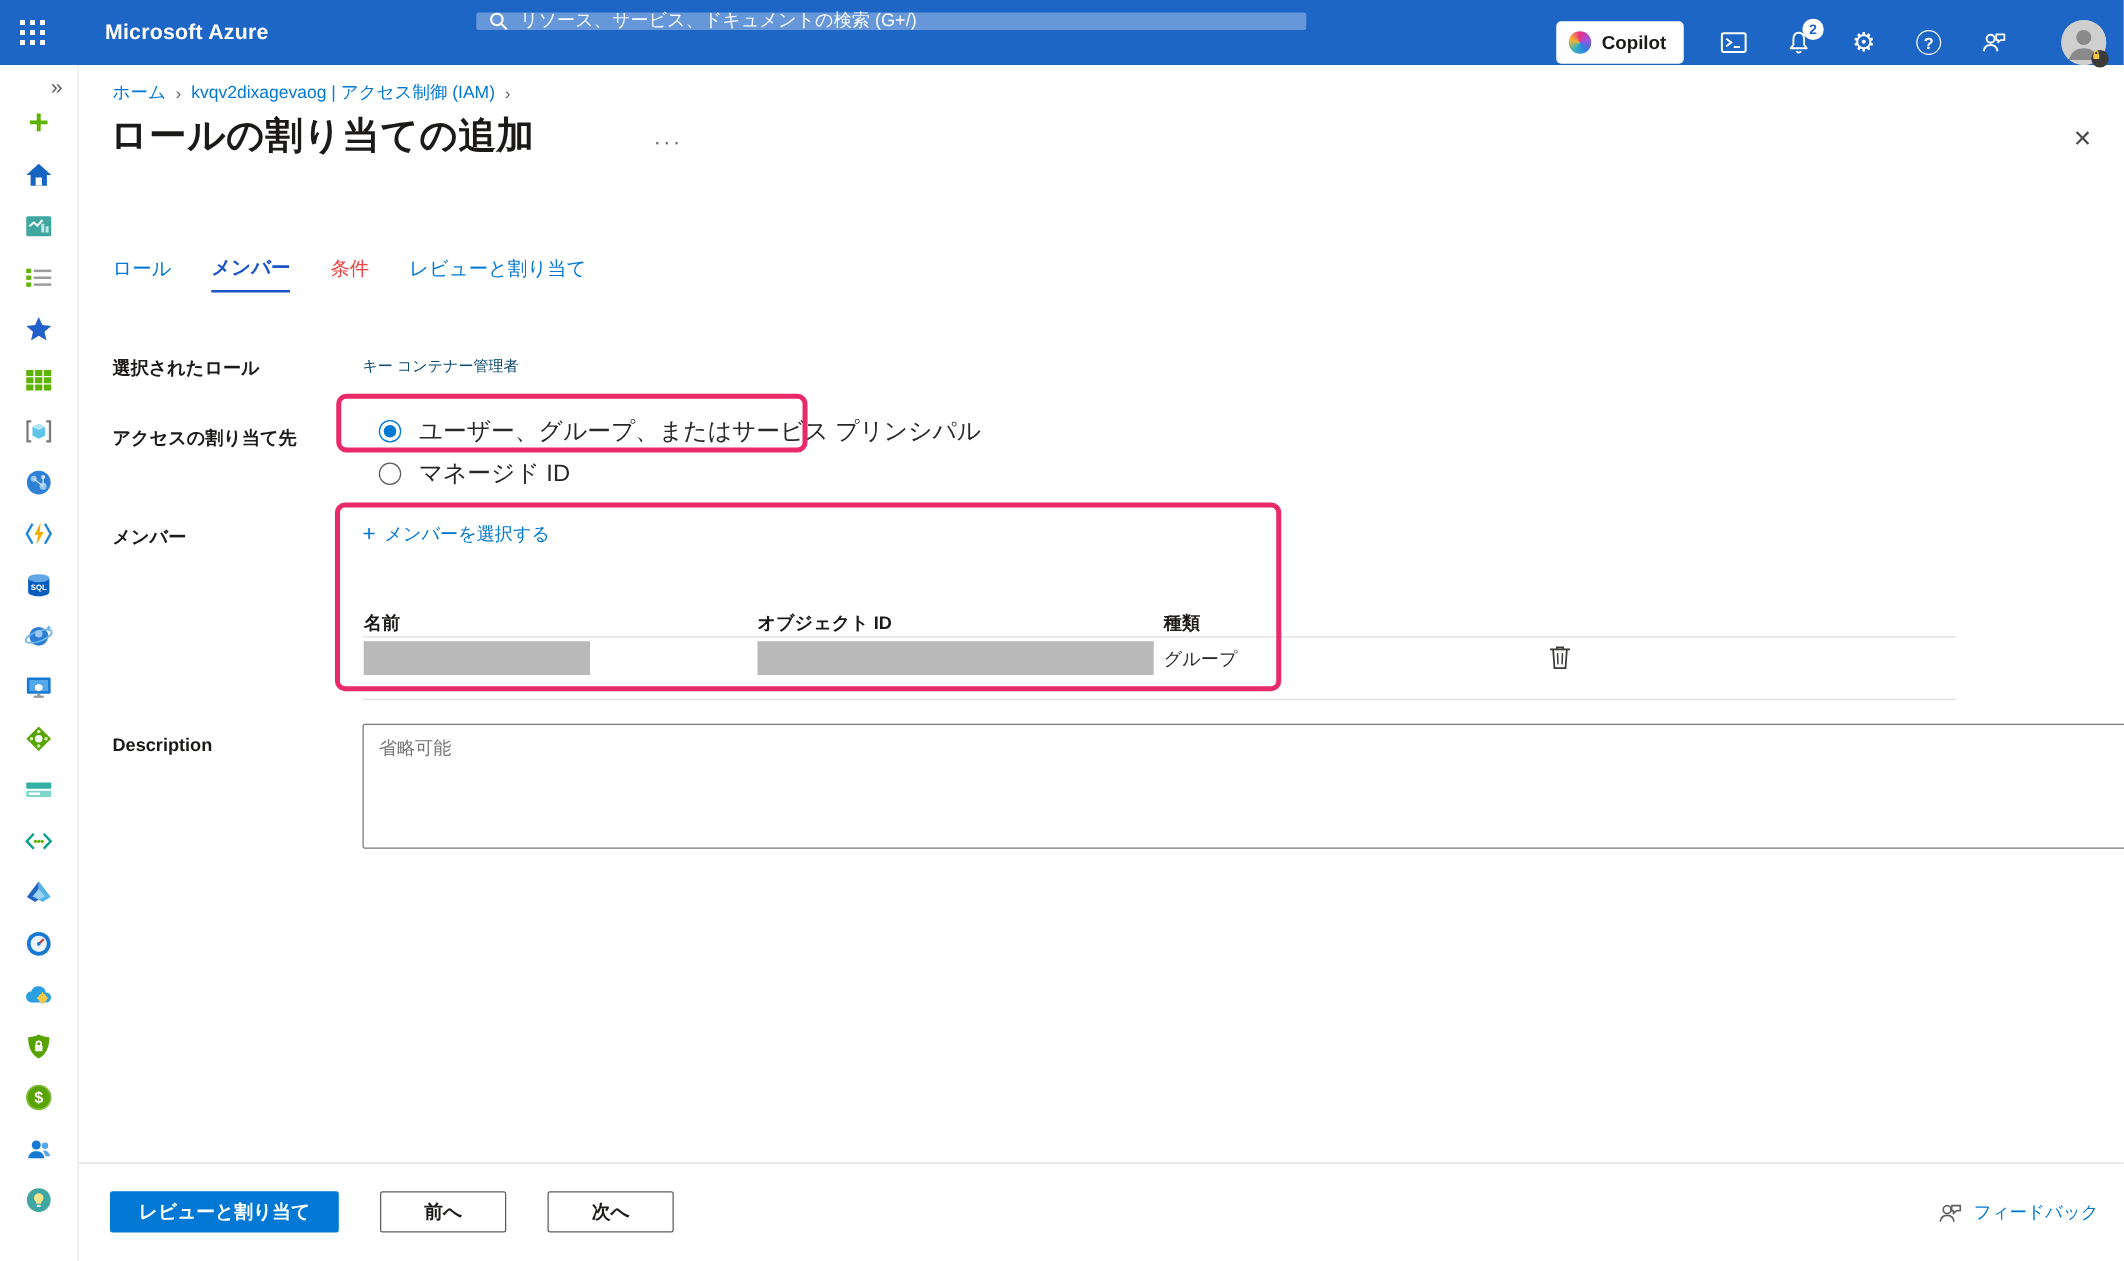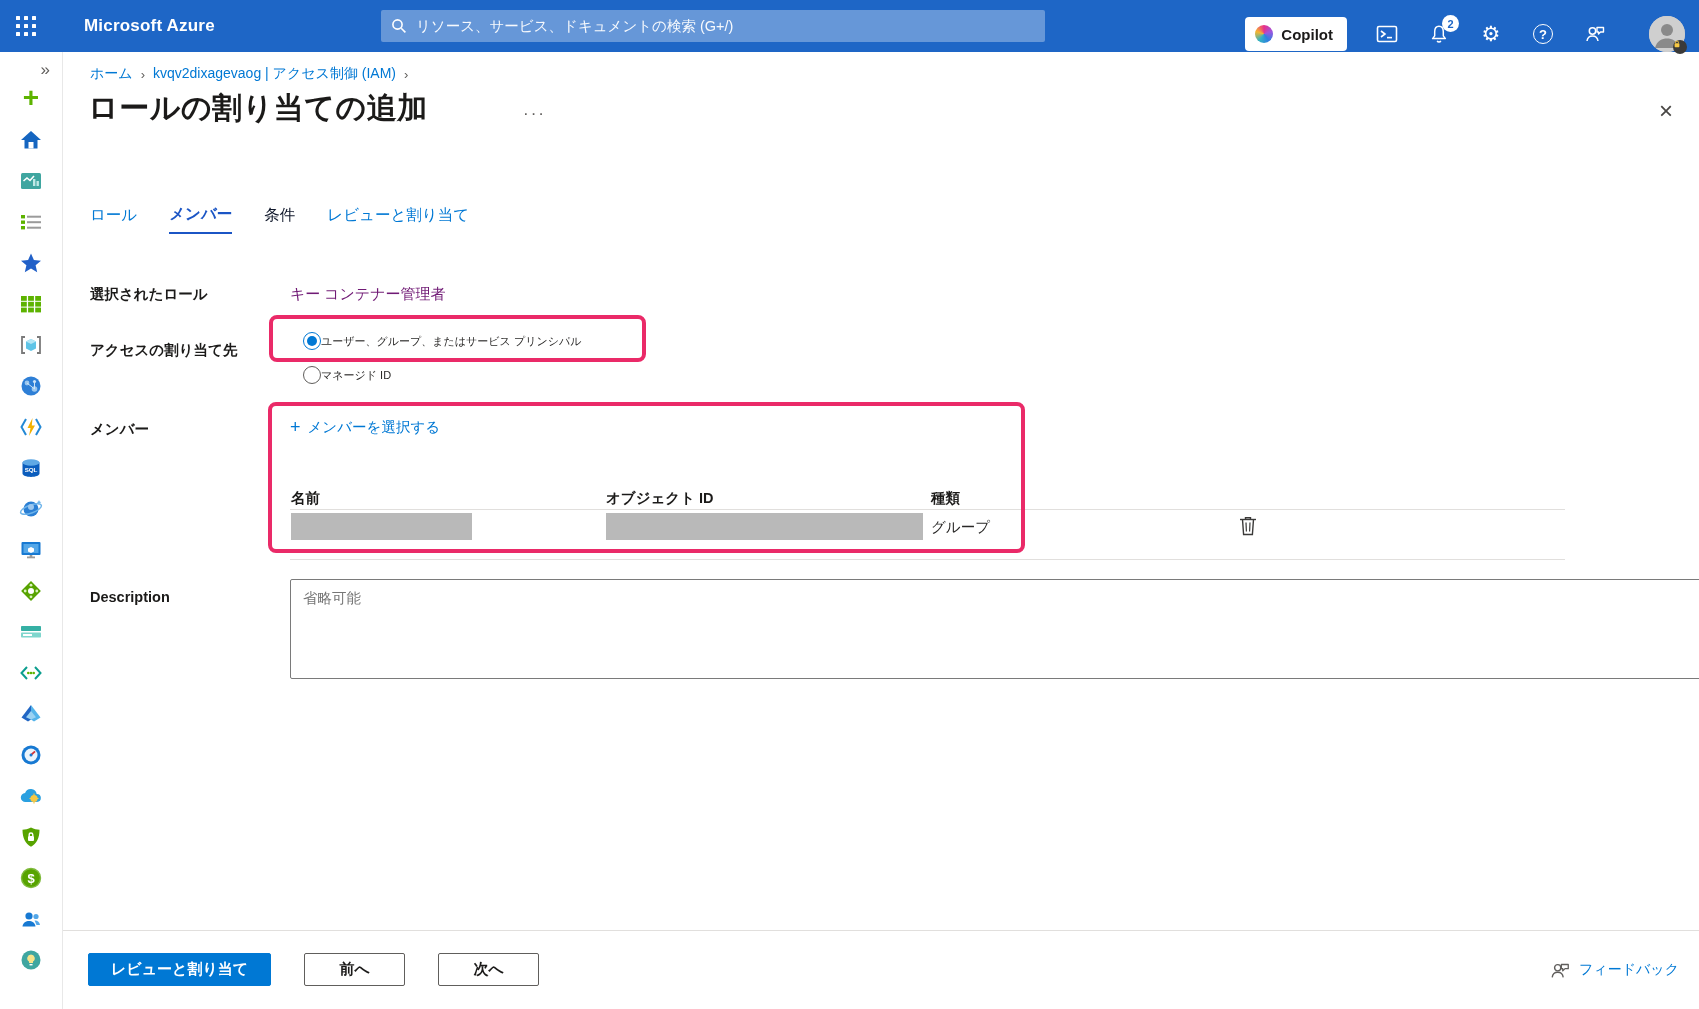--- a/index.html
+++ b/index.html
@@ -5,21 +5,21 @@
   * { margin:0; padding:0; box-sizing:border-box; }
   html,body { width:1699px; height:1009px; overflow:hidden; }
   body { font-family:"Liberation Sans","DejaVu Sans",sans-serif; background:#fff; color:#292827; }
 
   
   .topbar { position:absolute; left:0; top:0; width:1699px; height:52px; background:#1e66c6; display:flex; align-items:center; z-index:50; }
   .waffle { width:52px; height:52px; display:flex; align-items:center; justify-content:center; cursor:pointer; }
   .waffle-grid { display:grid; grid-template-columns:repeat(3,5px); grid-template-rows:repeat(3,5px); gap:3px; }
   .waffle-grid i { width:4px; height:4px; background:#fff; border-radius:0.5px; }
   .brand { color:#fff; font-size:17px; font-weight:bold; margin-left:32px; letter-spacing:0.2px; white-space:nowrap; }
-  .searchwrap { position:absolute; left:381px; top:10px; width:664px; height:32px; background:rgba(255,255,255,0.32); border-radius:2px; display:flex; align-items:center; padding:0 10px; }
+  .searchwrap { position:absolute; left:381px; top:10px; width:664px; height:14px; background:rgba(255,255,255,0.32); border-radius:2px; display:flex; align-items:center; padding:0 10px; }
   .searchwrap svg { flex:0 0 auto; margin-right:9px; }
   .search-input { background:transparent; border:none; outline:none; color:#fff; font-size:14.5px; width:100%; font-family:inherit; }
   .search-input::placeholder { color:#ffffff; opacity:0.95; }
   .topbar-right { position:absolute; right:0; top:0; height:68px; display:flex; align-items:center; gap:28px; padding-right:14px; }
   .copilot-btn { background:#fff; border:none; border-radius:4px; height:34px; padding:0 14px 0 10px; display:flex; align-items:center; gap:8px; font-size:15px; font-weight:bold; color:#1b1a19; cursor:pointer; font-family:inherit; }
   .copilot-logo { width:18px; height:18px; border-radius:50%; background:conic-gradient(#e8308a,#9d55e0,#2f7fe0,#32b2c4,#f5b52e,#e8308a); }
   .tb-icon { position:relative; width:24px; height:24px; display:flex; align-items:center; justify-content:center; color:#fff; cursor:pointer; }
   .badge { position:absolute; top:-7px; right:-8px; min-width:17px; height:17px; border-radius:50%; background:#fff; color:#1e66c6; font-size:11px; font-weight:bold; display:flex; align-items:center; justify-content:center; }
   .gear-glyph { font-size:21px; line-height:1; color:#fff; font-family:"DejaVu Sans",sans-serif; }
   .help-circle { width:20px; height:20px; border:1.6px solid #fff; border-radius:50%; color:#fff; font-size:13px; font-weight:bold; display:flex; align-items:center; justify-content:center; }
@@ -39,26 +39,26 @@
   .crumb { color:#0078d4; cursor:pointer; text-decoration:none; }
   .crumb-sep { color:#605e5c; font-size:13px; }
   .page-title { position:absolute; left:25px; top:36px; font-size:30px; font-weight:bold; color:#1b1a19; letter-spacing:0.5px; }
   .title-ellipsis { position:absolute; left:460px; top:52px; color:#605e5c; font-size:17px; letter-spacing:2px; cursor:pointer; }
   .close-btn { position:absolute; right:18px; top:44px; width:30px; height:30px; border:none; background:transparent; color:#484644; font-size:24px; line-height:1; cursor:pointer; font-family:inherit; }
 
   .tabs { position:absolute; left:27px; top:152px; display:flex; gap:32px; font-size:15.5px;align-items:center; }
   .tab { padding-bottom:7px; cursor:pointer; white-space:nowrap; }
   .tab.link { color:#0078d4; }
   .tab.active { color:#1b55c5; font-weight:bold; border-bottom:2.5px solid #1b55c5; cursor:default; }
-  .tab.disabled { color:#0f172a; cursor:default; }
+  .tab.disabled { color:#ef4444; cursor:default; }
 
   .field-label { position:absolute; left:27px; font-size:14.5px; font-weight:bold; color:#1b1a19; white-space:nowrap; }
-  .field-value { position:absolute; left:227px; font-size:15px; color:#701a75; white-space:nowrap;font-family:Liberation Serif, serif; }
-
-  .radio-row { position:absolute; left:240px; display:flex; align-items:center; gap:0; font-size:11px; color:#292827; cursor:pointer; white-space:nowrap; }
+  .field-value { position:absolute; left:227px; font-size:12px; color:#0c4a6e; white-space:nowrap; }
+
+  .radio-row { position:absolute; left:240px; display:flex; align-items:center; gap:14px; font-size:19px; color:#292827; cursor:pointer; white-space:nowrap; }
   .radio-outer { width:18px; height:18px; border-radius:50%; border:1.5px solid #605e5c; background:#fff; display:flex; align-items:center; justify-content:center; flex:0 0 auto; }
   .radio-outer.checked { border-color:#0078d4; }
   .radio-outer.checked .dot { width:10px; height:10px; border-radius:50%; background:#0078d4; }
 
   .select-members { position:absolute; left:227px; top:366px; display:flex; align-items:center; gap:7px; color:#0078d4; font-size:14.5px; cursor:pointer; }
   .select-members .plus { font-size:18px; line-height:1; margin-top:-1px; }
 
   .th { position:absolute; top:437px; font-size:14.5px; font-weight:bold; color:#1b1a19; white-space:nowrap; }
   .hsep { position:absolute; left:227px; width:1275px; height:1px; background:#e1dfdd; }
   .redact { position:absolute; background:#b9b9b9; height:27px; top:461px; }

